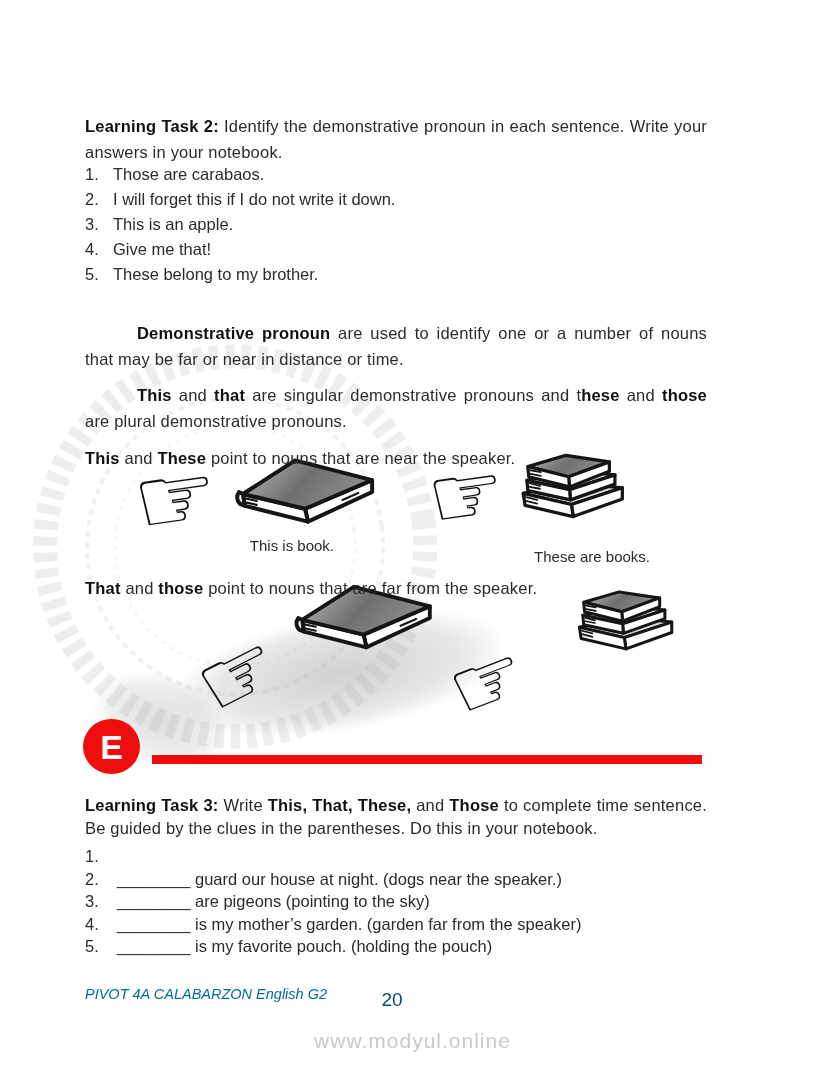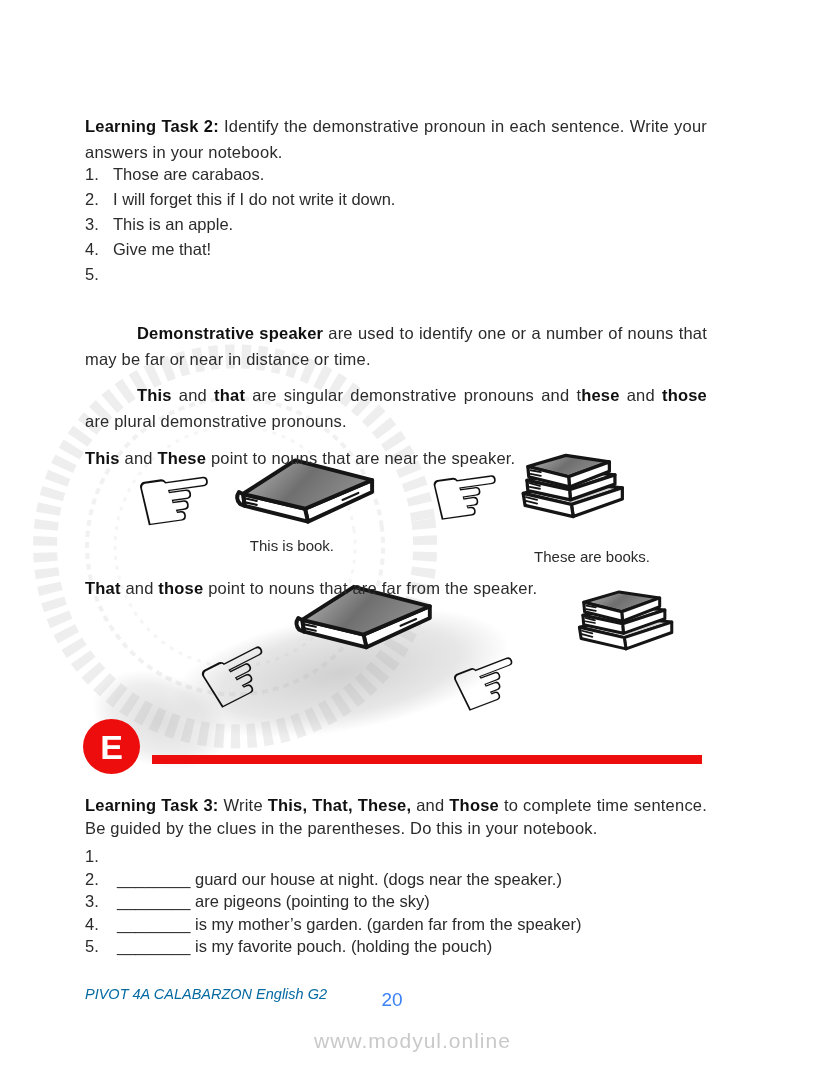--- a/index.html
+++ b/index.html
@@ -24,21 +24,21 @@
         font-family:"DejaVu Sans",sans-serif;}
   .figure{position:absolute;z-index:2;}
   .caption{position:absolute;z-index:3;font-size:15px;text-align:right;}
   
   .e-badge{position:absolute;left:83px;top:719px;width:57px;height:55px;border-radius:50%;
            background:var(--red);display:flex;align-items:center;justify-content:center;z-index:4;}
   .e-badge span{color:#fff;font-size:34px;font-weight:700;line-height:1;}
   .red-line{position:absolute;left:152px;top:755px;width:550px;height:9px;background:var(--red);z-index:4;}
   
   .footer-left{position:absolute;left:85px;top:986px;font-size:14.5px;font-style:italic;color:#0369a1;z-index:3;}
-  .page-num{position:absolute;left:0;top:989px;width:784px;text-align:center;font-size:19px;color:#3b82f6;z-index:3;}
+  .page-num{position:absolute;left:0;top:989px;width:784px;text-align:center;font-size:19px;color:#0c4a6e;z-index:3;}
   .site-mark{position:absolute;left:0;top:1029px;width:825px;text-align:center;font-size:21px;
              color:#c9c9c9;letter-spacing:1px;z-index:3;}
   
   .stamp{position:absolute;left:30px;top:310px;z-index:1;opacity:.55;pointer-events:none;}
   .speckle{position:absolute;z-index:1;pointer-events:none;border-radius:50%;
            background:radial-gradient(closest-side,rgba(170,170,170,.55),rgba(175,175,175,.3) 55%,rgba(180,180,180,0) 78%);}
   .band1{left:120px;top:598px;width:440px;height:150px;transform:rotate(-10deg);}
   .band2{left:70px;top:660px;width:180px;height:120px;transform:rotate(20deg);opacity:.7;}
 </style>
 </head>
@@ -81,24 +81,25 @@
     <li>
         <span class="num">3.</span>
         <span>This is an apple.</span>
       </li>
     <li>
         <span class="num">4.</span>
         <span>Give me that!</span>
       </li>
     <li>
         <span class="num">5.</span>
+        <span>These belong to my brother.</span>
       </li>
   </ol>
 
-  <p class="blk para justify indent" style="top:303px"><b>Demonstrative speaker</b><span> are used to identify one or a number of nouns that may be far or near in distance or time.</span></p>
+  <p class="blk para justify indent" style="top:303px"><b>Demonstrative pronoun</b><span> are used to identify one or a number of nouns that may be far or near in distance or time.</span></p>
 
   <p class="blk para justify indent" style="top:365px"><b>This</b><span> and </span><b>that</b><span> are singular demonstrative pronouns and t</span><b>hese</b><span> and </span><b>those</b><span> are plural demonstrative pronouns.</span></p>
 
   <p class="blk para" style="top:428px"><b>This</b><span> and </span><b>These</b><span> point to nouns that are near the speaker.</span></p>
 
   <span class="hand" style="left:134px;top:452px;font-size:94px;transform:rotate(-8deg)">☞</span>
   <svg class="figure" style="left:232px;top:453px" width="148" height="80" viewBox="0 0 150 80">
     <g stroke="#151515" stroke-width="4" stroke-linejoin="round" stroke-linecap="round" fill="#fff">
       <path d="M74 56 L142 27 L142 39 L77 69 Z"></path>
       <path d="M11 41 L74 56 L77 69 L13 53 Z"></path>

